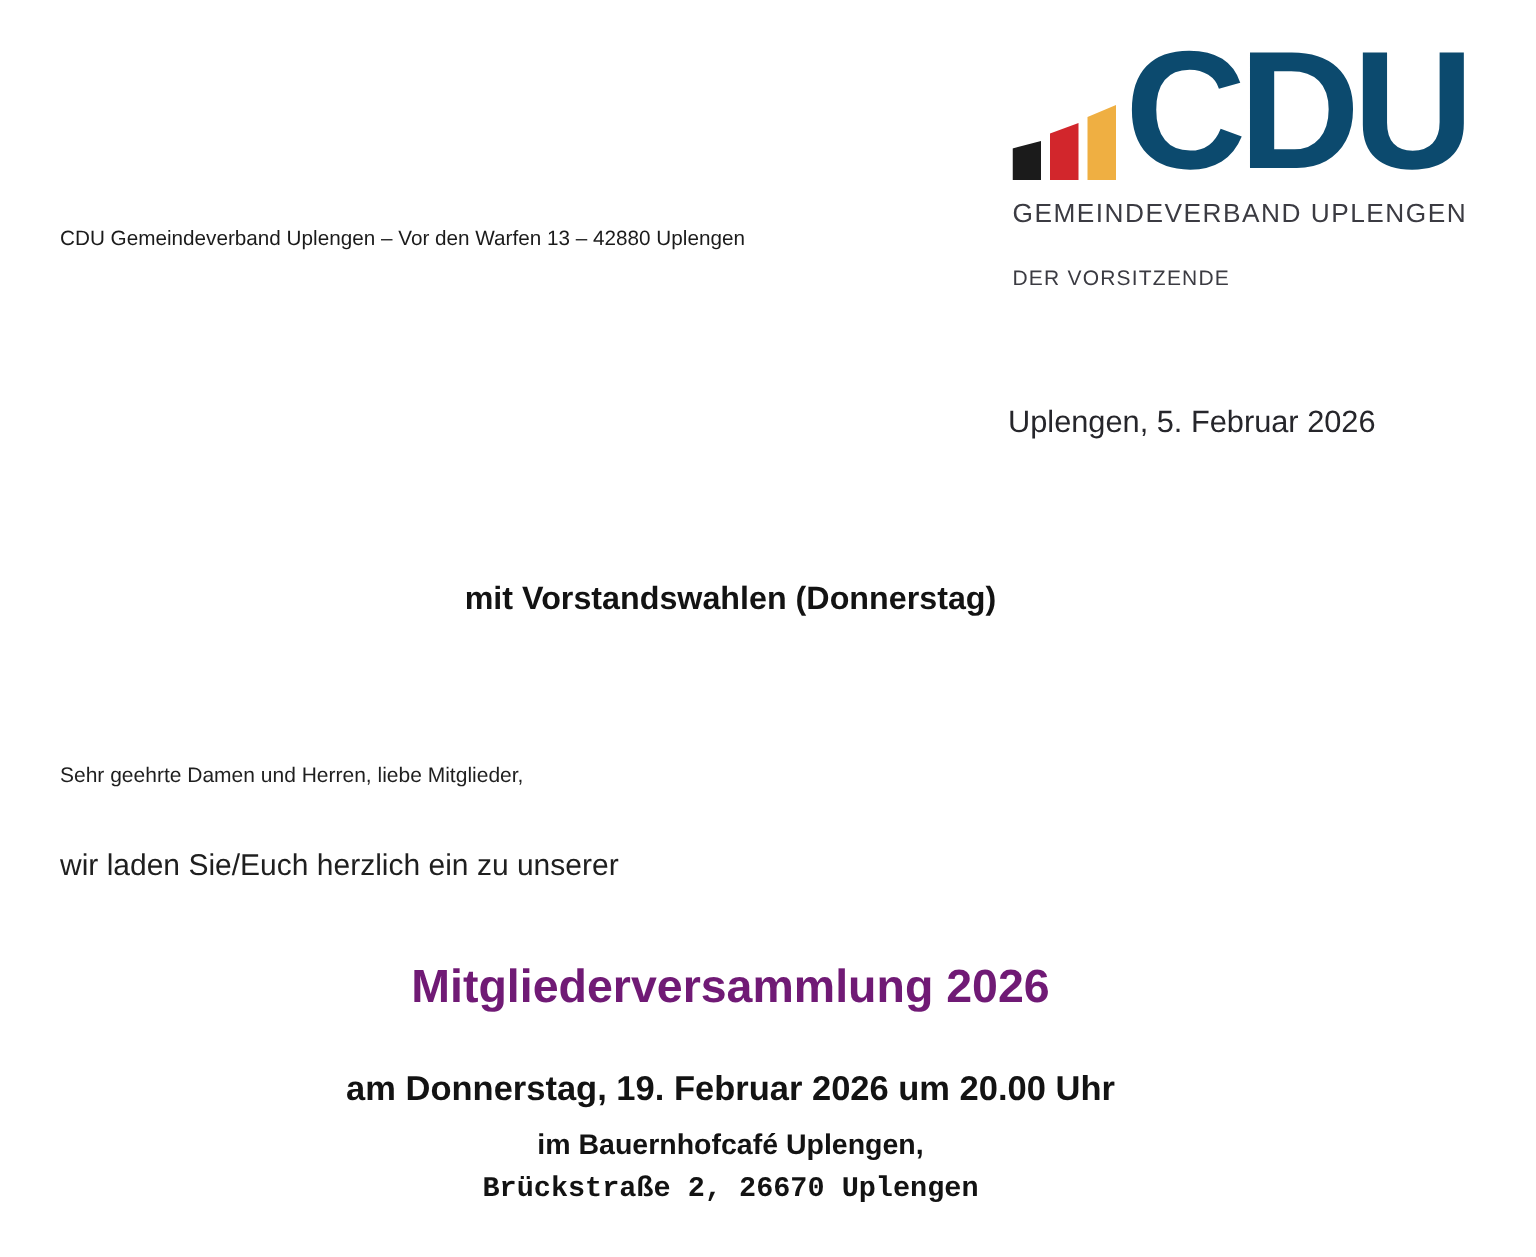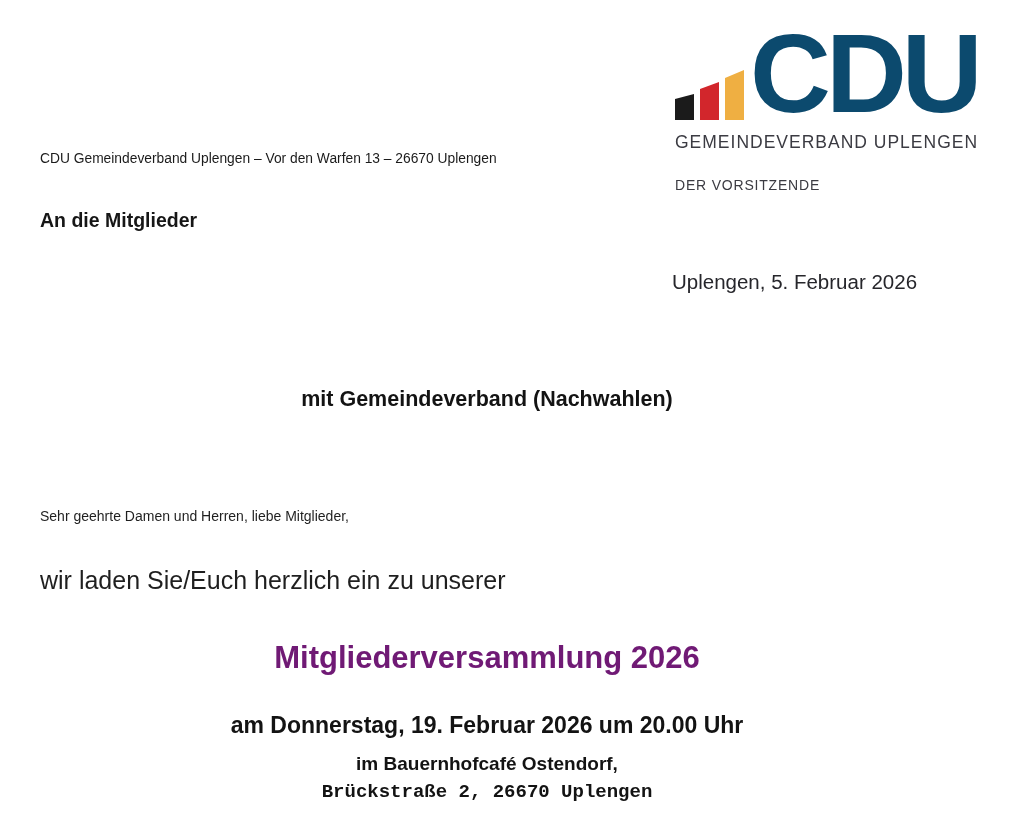--- a/index.html
+++ b/index.html
@@ -93,21 +93,21 @@
   .salutation {
     left: 40px;
     top: 508px;
     font-size: 14px;
     color: #1f1f1f;
     white-space: nowrap;
   }
   .intro-line {
     left: 40px;
     top: 566px;
-    font-size: 25px;
+    font-size: 20px;
     color: #1f1f1f;
     white-space: nowrap;
   }
   .event-title {
     top: 640px;
     font-size: 31px;
     font-weight: 800;
     color: #701a75;
   }
   .event-datetime {
@@ -139,33 +139,32 @@
     <svg class="abs logo-bars" viewBox="0 0 70 52" aria-hidden="true">
       <polygon points="0,31 19,26 19,52 0,52" fill="#1b1b1b"></polygon>
       <polygon points="25,21 44,14 44,52 25,52" fill="#d2262c"></polygon>
       <polygon points="50,10 69,2 69,52 50,52" fill="#efaf42"></polygon>
     </svg>
     <div class="abs cdu-wordmark">CDU</div>
     <div class="abs org-name">GEMEINDEVERBAND UPLENGEN</div>
     <div class="abs role-title">DER VORSITZENDE</div>
   </div>
 
-  <div class="abs sender-line">CDU Gemeindeverband Uplengen – Vor den Warfen 13 – 26670 Uplengen</div>
+  <div class="abs sender-line">CDU Gemeindeverband Uplengen – Vor den Warfen 13 – 42880 Uplengen</div>
 
   <div class="abs recipient">
-    <div>An die Mitglieder</div>
   </div>
 
   <div class="abs date-line">Uplengen, 5. Februar 2026</div>
 
   <div class="abs center-col subject-heading">
-    <div>mit Gemeindeverband (Nachwahlen)</div>
+    <div>mit Vorstandswahlen (Donnerstag)</div>
   </div>
 
   <div class="abs salutation">Sehr geehrte Damen und Herren, liebe Mitglieder,</div>
   <div class="abs intro-line">wir laden Sie/Euch herzlich ein zu unserer</div>
 
   <div class="abs center-col event-title">Mitgliederversammlung 2026</div>
   <div class="abs center-col event-datetime">am Donnerstag, 19. Februar 2026 um 20.00 Uhr</div>
-  <div class="abs center-col event-venue">im Bauernhofcafé Ostendorf,</div>
+  <div class="abs center-col event-venue">im Bauernhofcafé Uplengen,</div>
   <div class="abs center-col event-address">Brückstraße 2, 26670 Uplengen</div>
 
 </div>
 
 </body></html>

